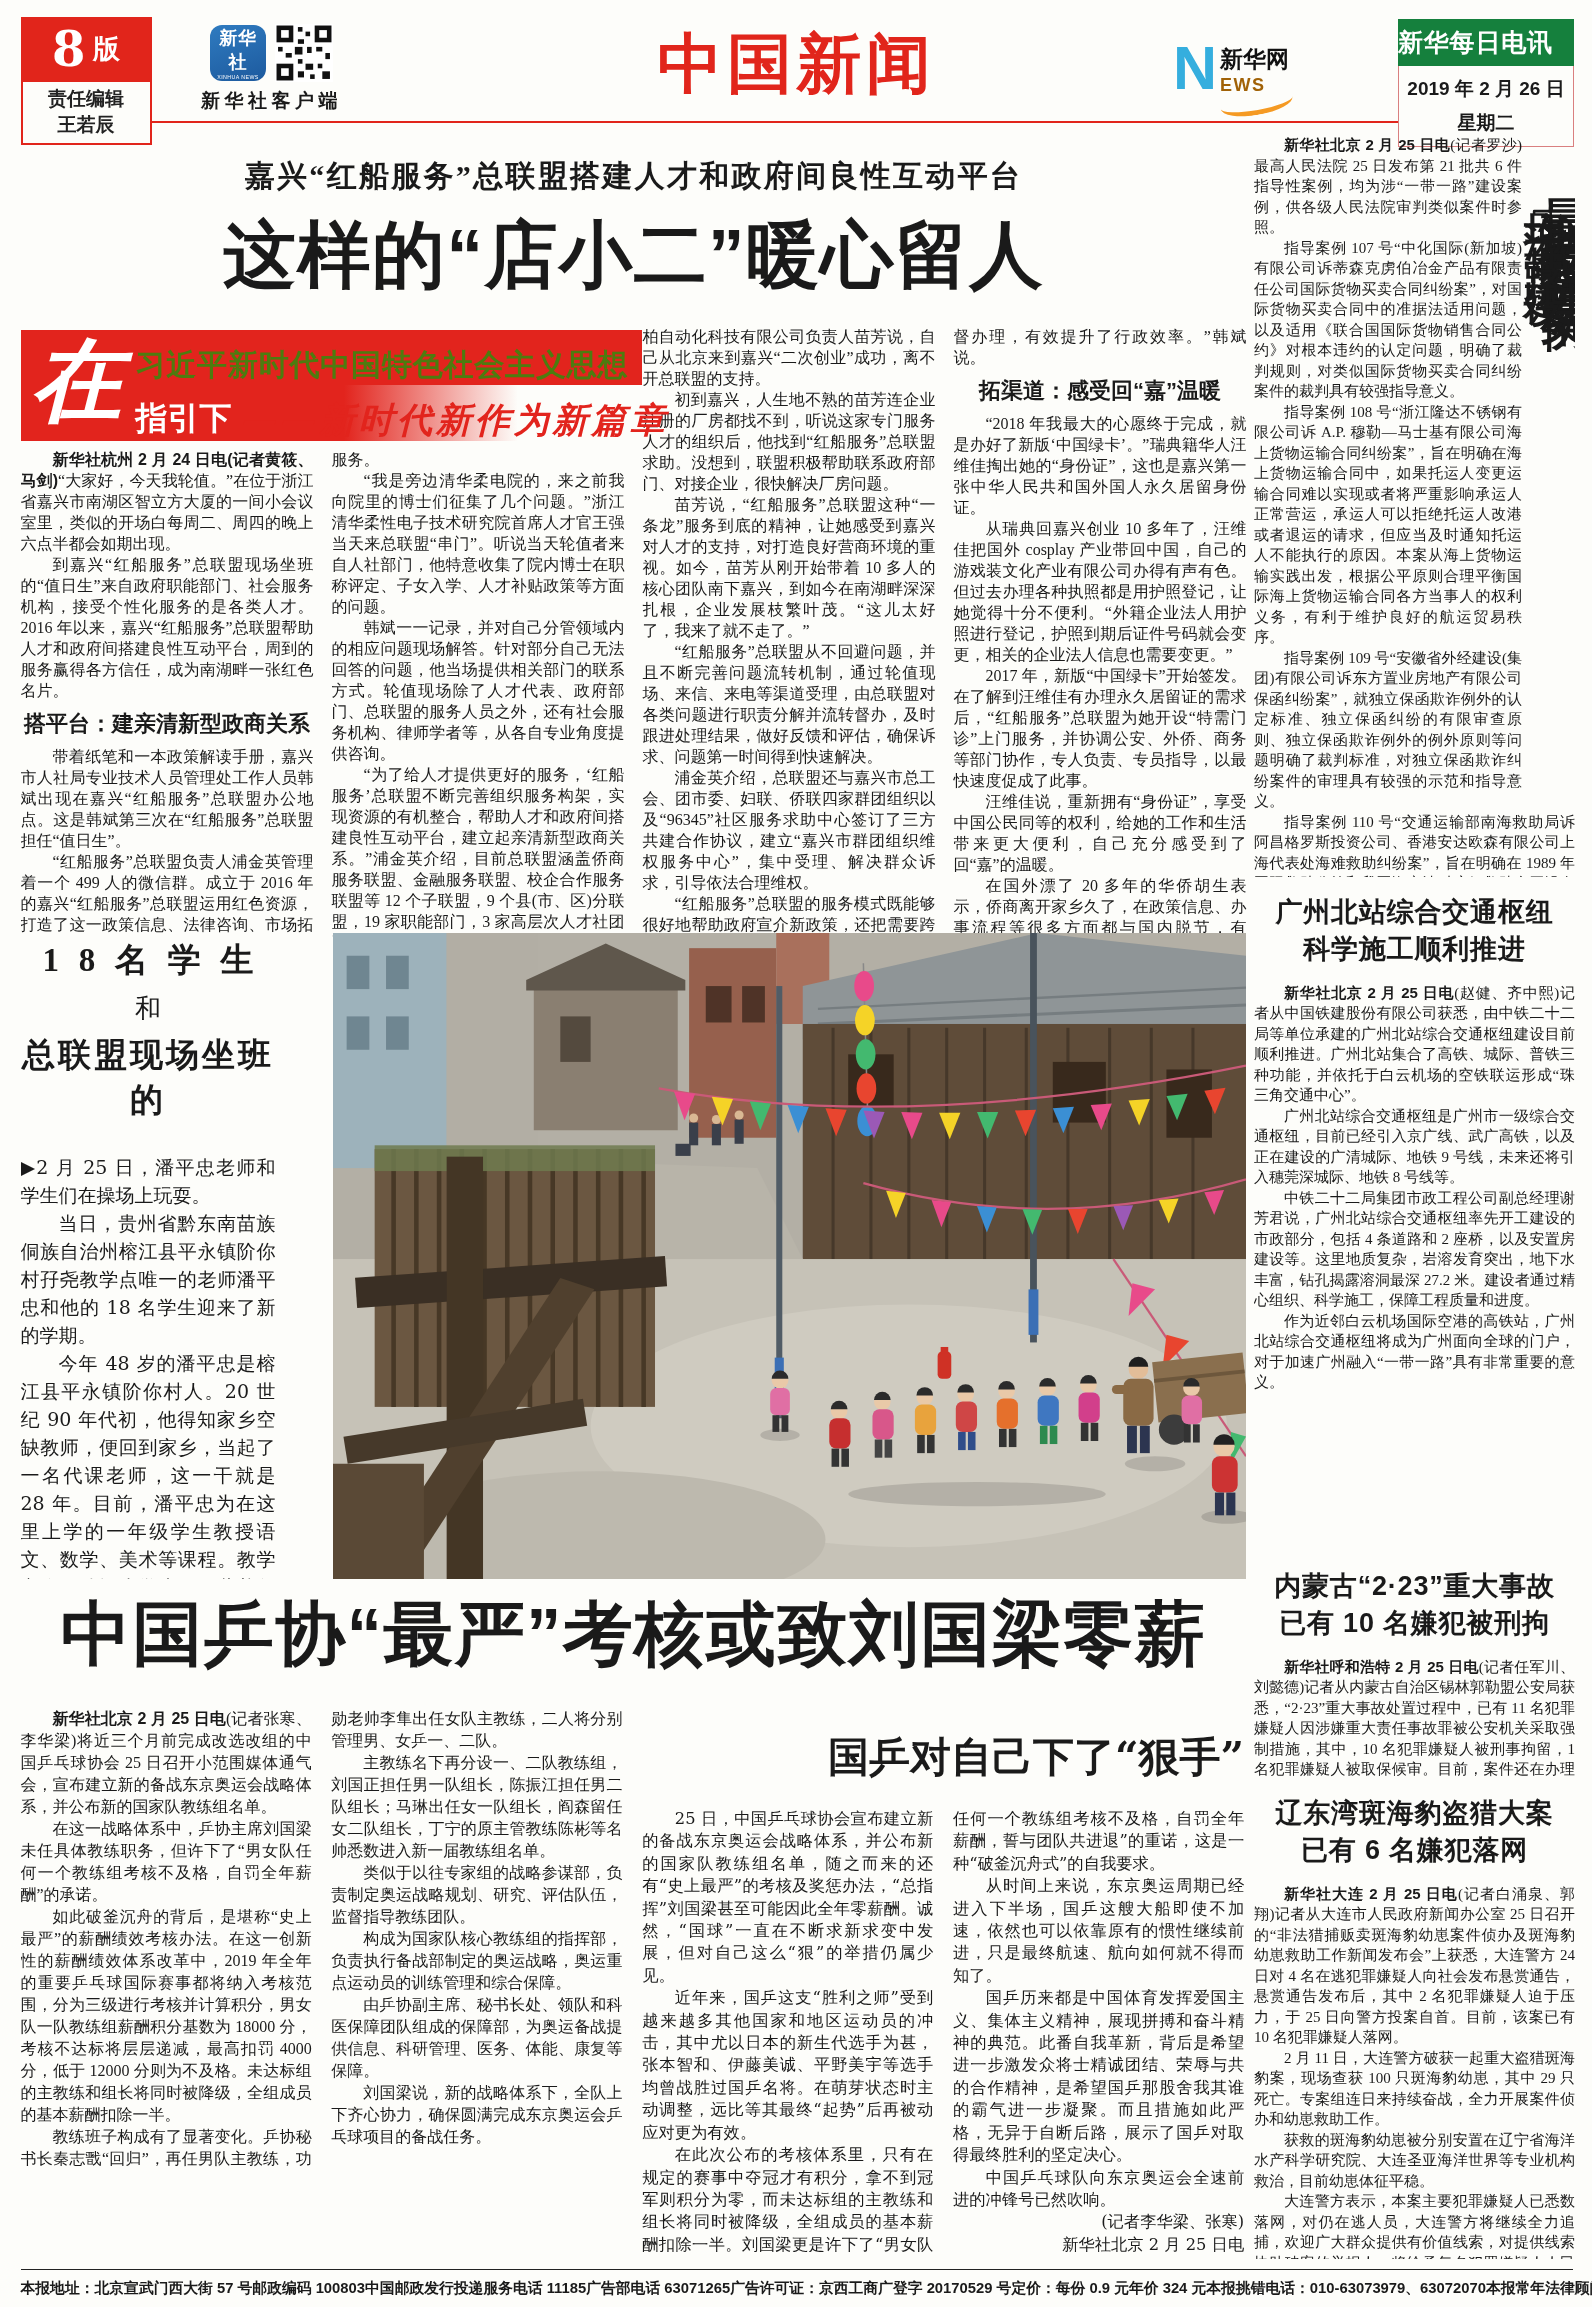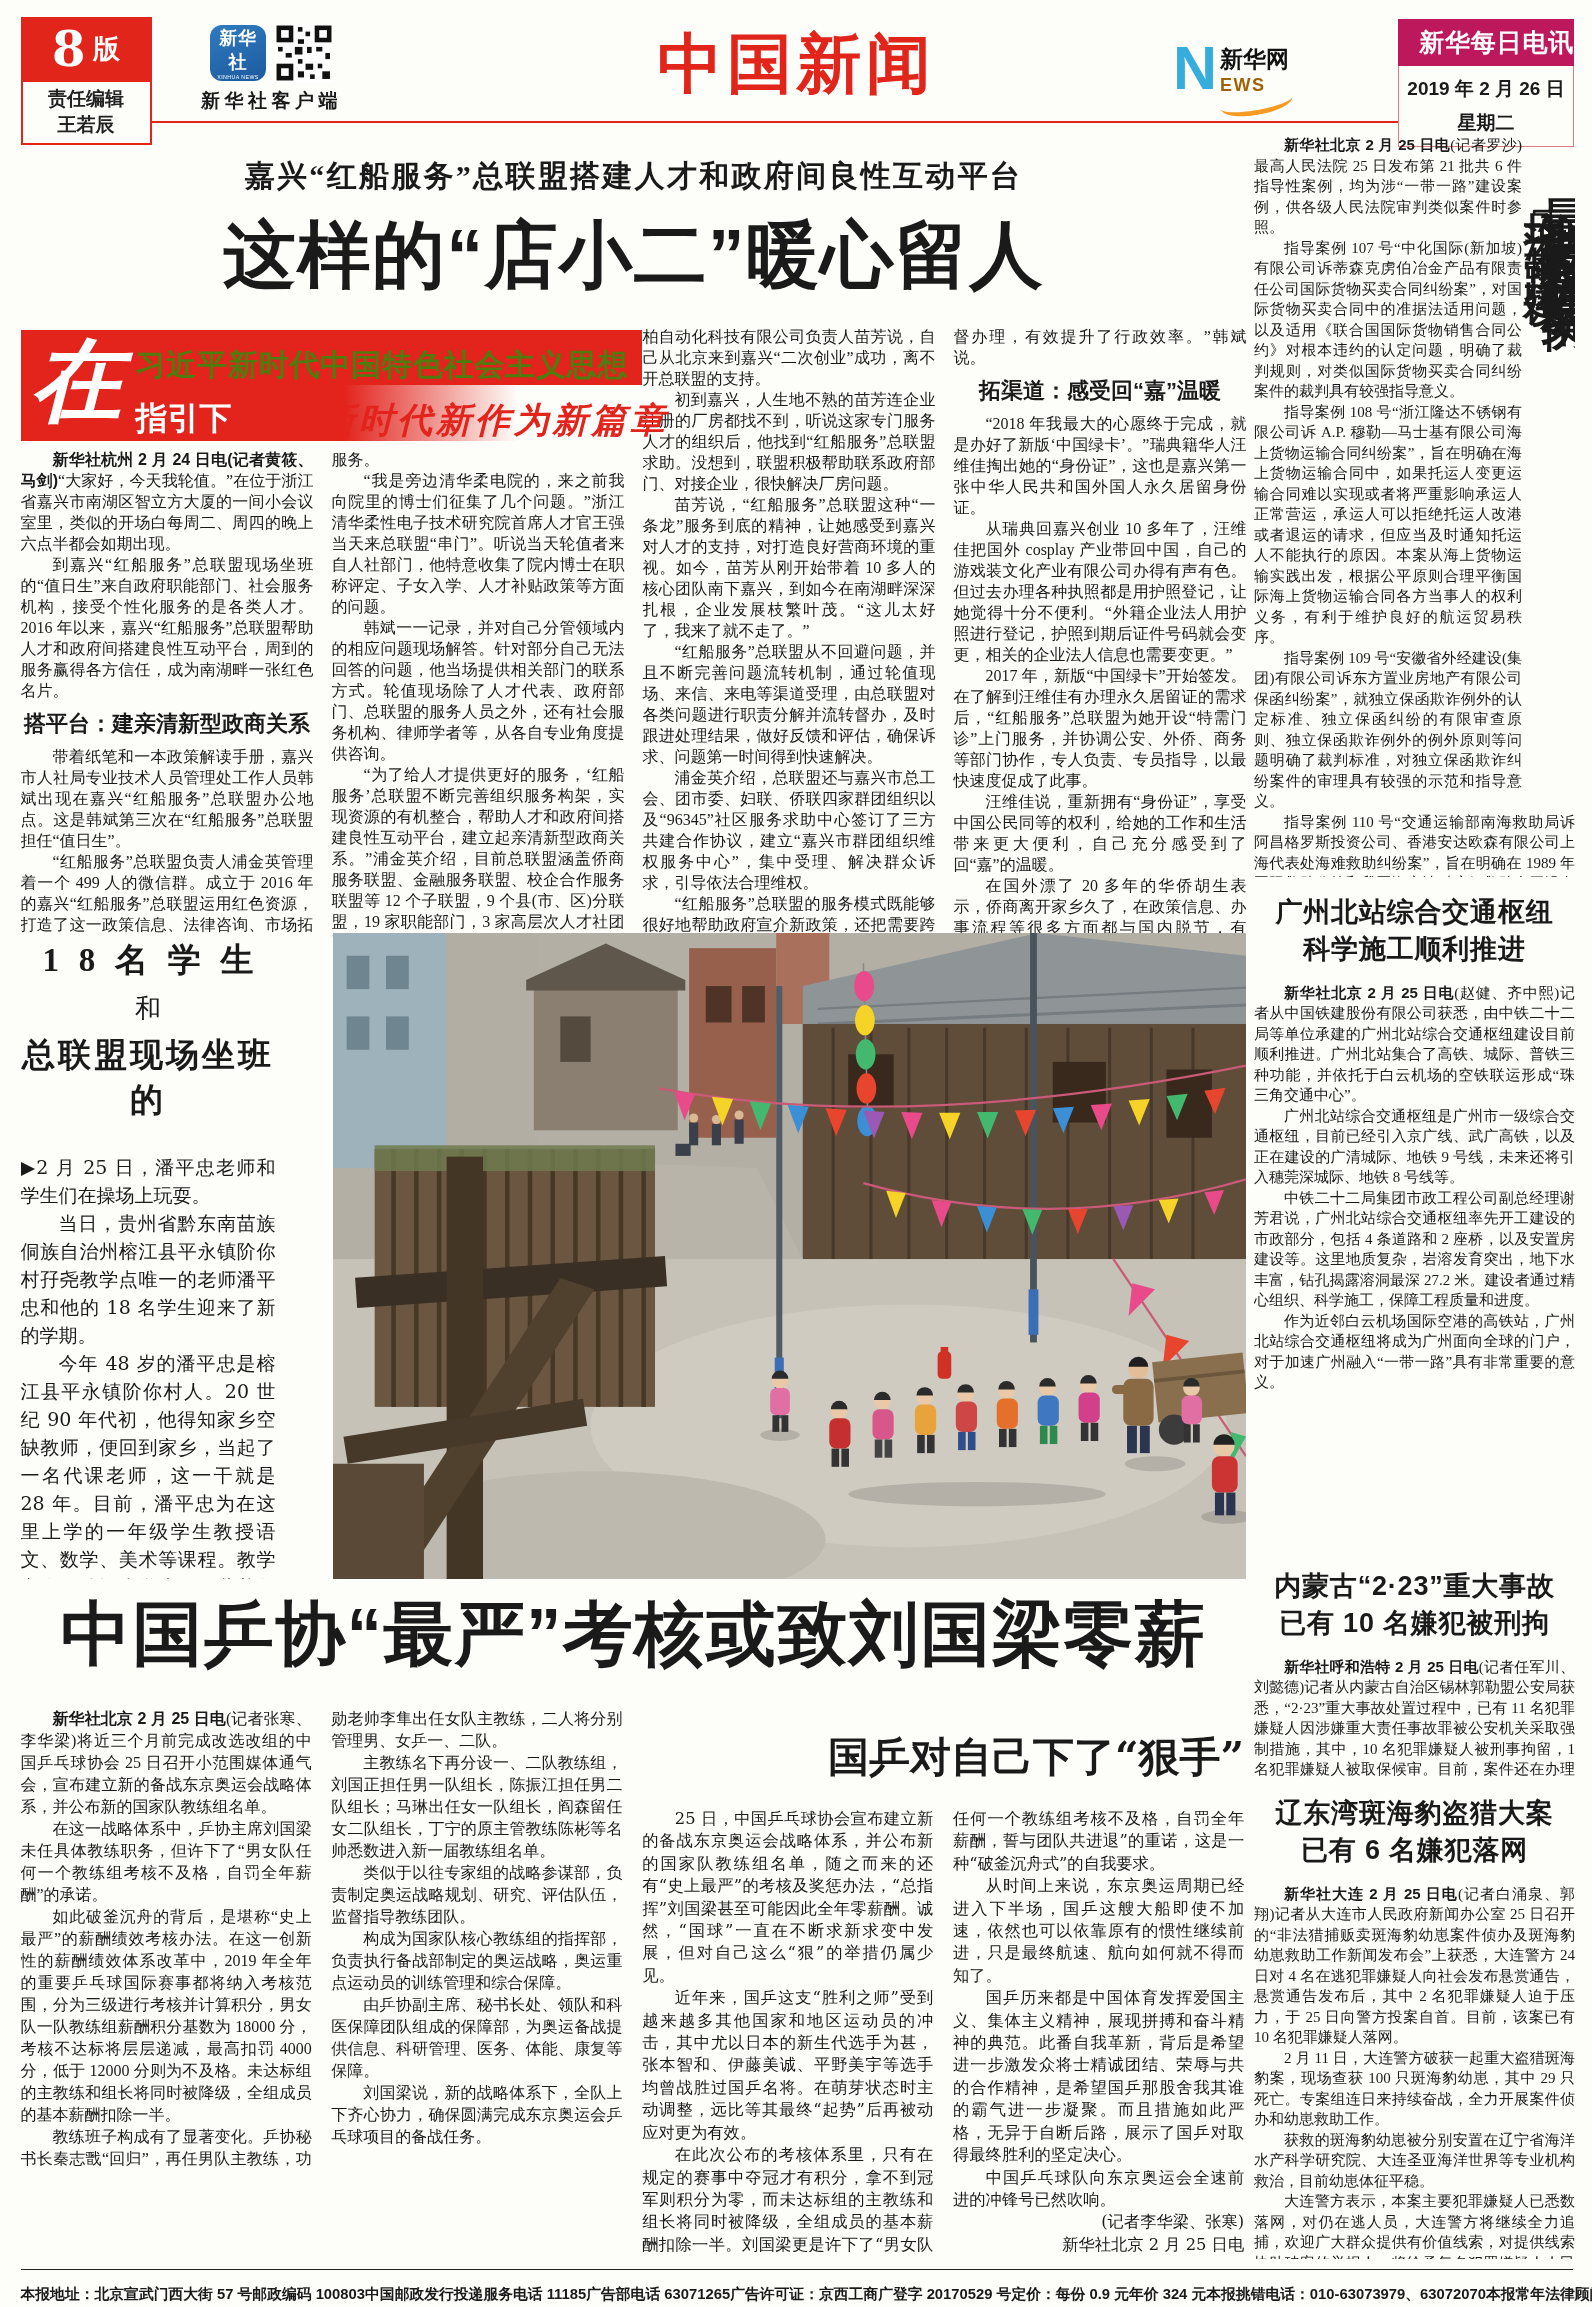--- a/index.html
+++ b/index.html
@@ -25,21 +25,21 @@
   .section-title{position:absolute;left:0;width:1593px;top:19.7px;text-align:center;color:#e1251b;
                  font-size:65px;font-weight:900;letter-spacing:4.5px;font-family:"Liberation Sans",sans-serif;}
   .news-logo{position:absolute;left:1173px;top:44px;display:flex;align-items:flex-start;gap:3px;
              font-family:"Liberation Sans",sans-serif;}
   .news-n{font-size:61px;line-height:48px;font-weight:900;color:#35aede;}
   .news-col{display:flex;flex-direction:column;}
   .news-zh{font-size:23px;font-weight:900;color:#111;}
   .news-ews{font-size:18px;font-weight:900;color:#a16207;letter-spacing:1.5px;}
   .news-swoosh{width:73px;height:19.7px;border-bottom:5.3px solid #f59a23;border-radius:50%;transform:rotate(-10deg);margin-top:-6px;}
   .masthead{position:absolute;left:1398px;top:19px;width:176px;}
-  .masthead-red{background:#be185d;color:#fff;text-align:right;font-size:25px;font-weight:bold;
+  .masthead-red{background:#15803d;color:#fff;text-align:left;font-size:25px;font-weight:bold;
                 padding:6.8px 0;font-family:"Liberation Sans",sans-serif;letter-spacing:0.8px;}
   .masthead-date{border:1.5px solid #d97f7f;border-top:none;text-align:center;font-size:19px;line-height:1.8;
                  padding:6px 0;font-weight:bold;font-family:"Liberation Sans",sans-serif;}
   .header-rule{position:absolute;left:152px;top:121px;width:1246px;border-top:2.3px solid #e1251b;}
 
   
   .lead{position:absolute;left:20.5px;top:148px;width:1226px;height:767px;}
   .lead-kicker{text-align:center;font-size:30px;font-weight:600;letter-spacing:2.3px;margin:7.6px 0 10.6px;}
   .lead-headline{text-align:center;font-size:73px;font-weight:900;letter-spacing:1.5px;margin:0 0 19.7px;
                  font-family:"Liberation Sans",sans-serif;}
@@ -93,21 +93,21 @@
   .pp-body{display:flex;gap:19.7px;}
   .pp-news{width:602px;column-count:2;column-gap:19.7px;font-size:16px;line-height:22px;text-align:justify;height:539px;}
   .pp-news p,.pp-comm-cols p{margin:0;text-indent:2em;}
   .pp-comm{width:602px;}
   .pp-sub{text-align:right;font-size:41px;font-weight:700;margin:22px 0 23px;font-family:"DejaVu Serif",serif;}
   .pp-comm-cols{column-count:2;column-gap:19.7px;font-size:16.3px;line-height:22.4px;height:452px;
                 text-align:justify;font-family:"DejaVu Serif",serif;}
   .align-r{text-align:right;text-indent:0 !important;}
 
   
-  .footer{position:absolute;left:20.5px;top:2269px;width:1552px;border-top:1.5px solid #222;padding-top:15px;
+  .footer{position:absolute;left:20.5px;top:2269px;width:1552px;border-top:1.5px solid #222;padding-top:9px;
           display:flex;justify-content:space-between;font-size:14.8px;font-weight:bold;white-space:nowrap;
           font-family:"Liberation Sans",sans-serif;}
 </style>
 </head>
 <body>
 
 <div class="page">
 
   <div class="edition-box">
     <div class="edition-red">

